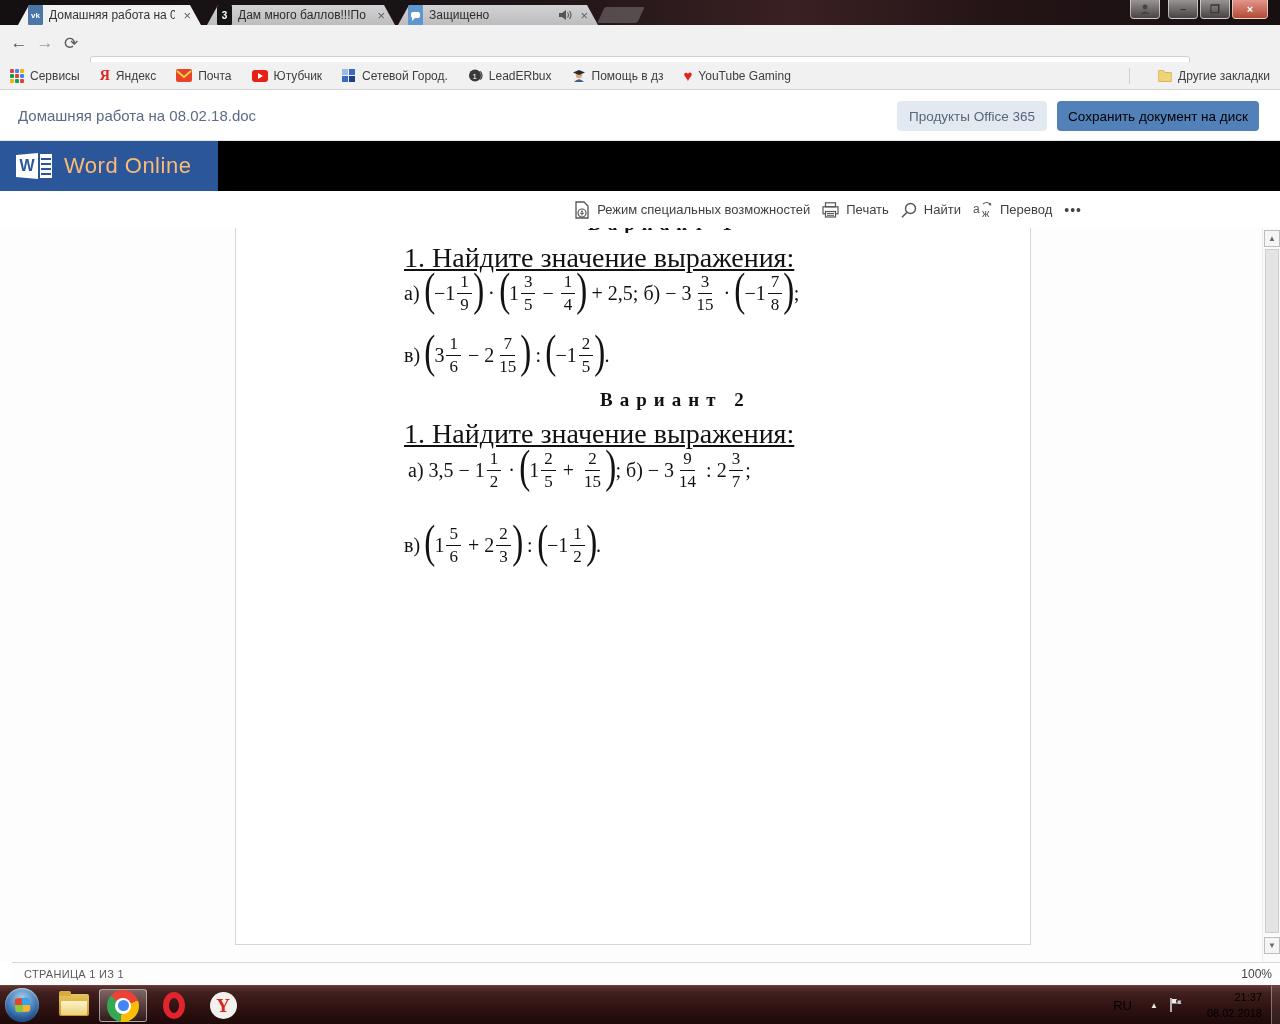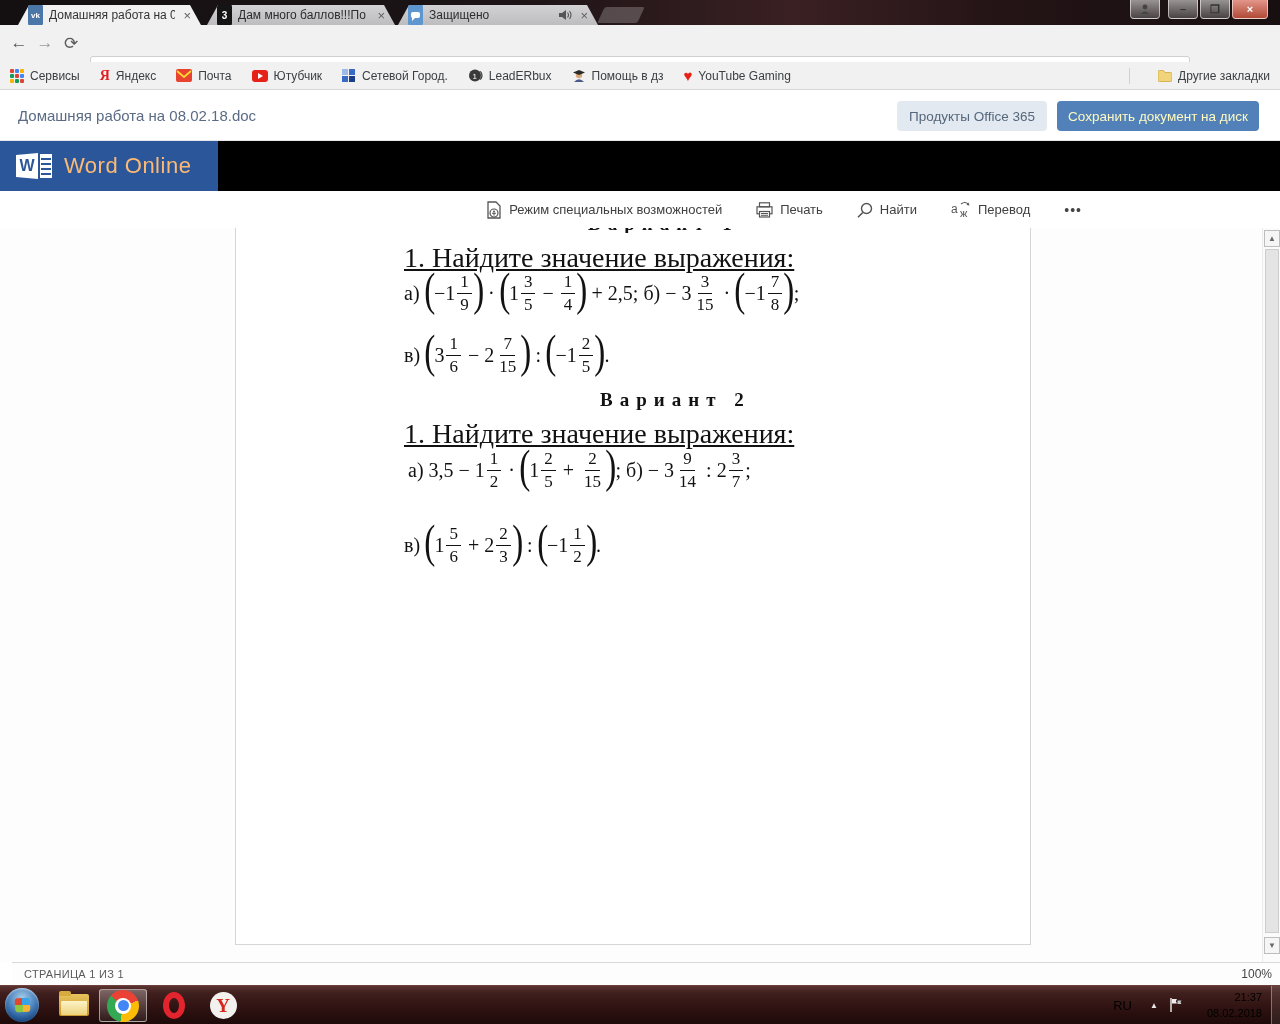--- a/index.html
+++ b/index.html
@@ -52,37 +52,37 @@
   .grid9 { display:grid; grid-template-columns:repeat(3,4px); grid-template-rows:repeat(3,4px); gap:1px; }
   .grid9 i { border-radius:1px; }
 
   
   .vk-header { position:absolute; left:0; top:90px; width:1280px; height:51px; background:#fff;
     border-bottom:1px solid #e7e8ec; }
   .vk-title { position:absolute; left:18px; top:17px; font-size:15px; color:#5b6b85; }
   .vk-btn { position:absolute; top:11px; height:30px; border-radius:4px; font-size:13.5px;
     display:flex; align-items:center; justify-content:center; }
   .vk-btn.gray { left:897px; width:150px; background:#e3e9f0; color:#55677d; }
-  .vk-btn.blue { left:1057px; width:202px; background:#5181b8; color:#fef9c3; }
+  .vk-btn.blue { left:1057px; width:202px; background:#5181b8; color:#000000; }
 
   
   .word-black { position:absolute; left:0; top:141px; width:1280px; height:50px; background:#000; }
   .word-brand { position:absolute; left:0; top:141px; width:218px; height:50px; background:#2b579a;
     display:flex; align-items:center; padding-left:16px; gap:12px; }
   .word-brand-label { color:#fdba74; font-size:22px; font-weight:300; letter-spacing:0.5px; }
   .word-icon { display:flex; align-items:center; gap:2px; }
   .word-icon .wbox { width:22px; height:26px; background:#fff; color:#2b579a; font-weight:bold; font-size:16px;
     display:flex; align-items:center; justify-content:center; clip-path:polygon(0 8%, 100% 0, 100% 100%, 0 92%); }
   .word-icon .wlines { width:12px; height:24px; background:#fff; display:flex; flex-direction:column;
     justify-content:center; gap:3px; padding:0 1px; }
   .word-icon .wlines i { height:2px; background:#2b579a; }
 
   
   .word-toolbar { position:absolute; left:0; top:191px; width:1094px; height:37px; background:#fff;
-    display:flex; align-items:center; justify-content:flex-end; padding-right:12px; gap:34px;
+    display:flex; align-items:center; justify-content:flex-end; padding-right:12px; gap:12px;
     font-size:13px; color:#404040; }
   .wt-item { display:flex; align-items:center; gap:7px; }
   .wt-item svg { display:block; }
   .wt-more { font-size:14px; color:#444; letter-spacing:1px; }
 
   
   .doc-area { position:absolute; left:0; top:228px; width:1262px; height:734px; background:#fdfdfd; }
   .page { position:absolute; left:235px; top:0px; width:796px; height:717px; background:#fff;
     border-left:1px solid #d6d6d6; border-right:1px solid #d6d6d6; border-bottom:1px solid #d6d6d6; }
   .serif { font-family:"Liberation Serif", serif; color:#121212; }

